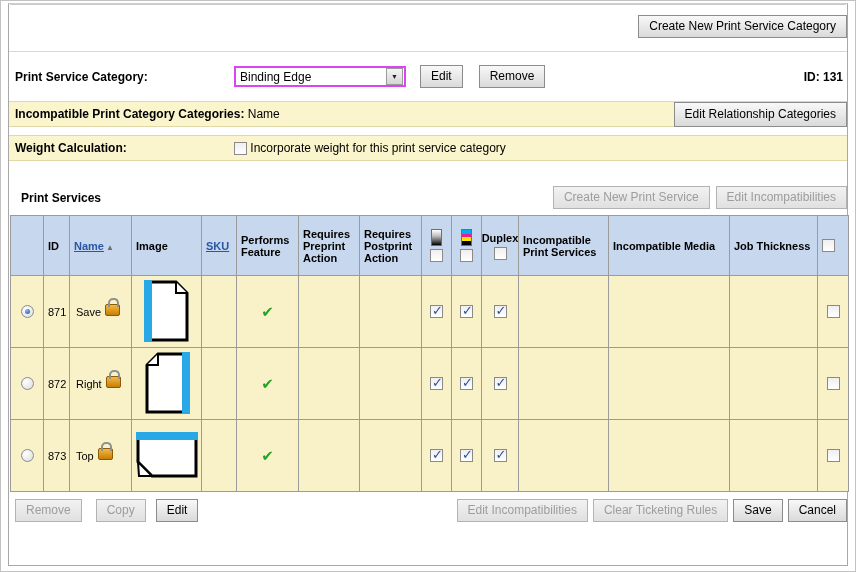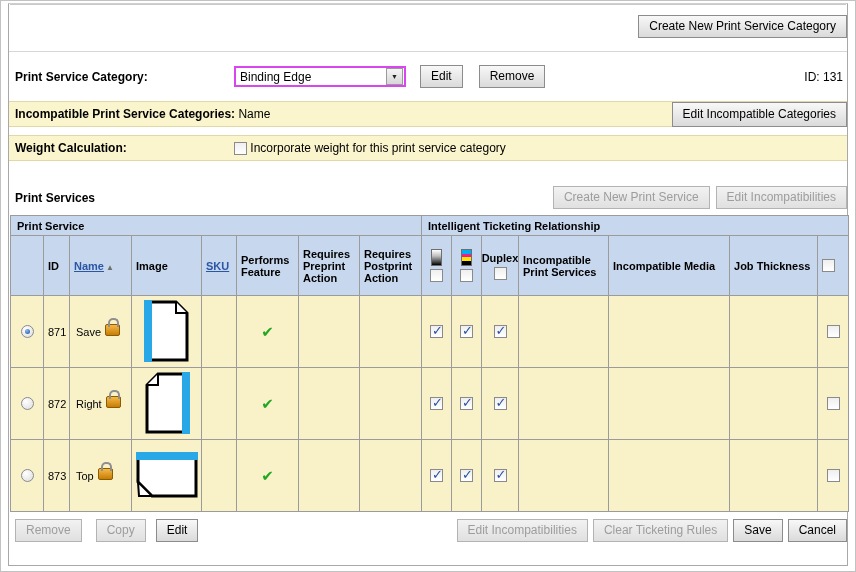--- a/index.html
+++ b/index.html
@@ -22,33 +22,33 @@
   .btn.disabled{color:#9d9d9d; border-color:#b3b3b3; background:linear-gradient(#f2f2f2,#e0e0e0); cursor:default;}
   .cat-section{border-top:1px solid #d7d7d7; margin-top:13px;}
   .cat-row{display:flex; align-items:center; height:49px; padding:0 0 0 6px;}
   .bold{font-weight:bold;}
   .cat-label{width:219px; font-weight:bold;}
   .dropdown{width:172px; height:21px; border:2px solid #d946ef; background:#fff; display:flex; align-items:center; padding-left:4px;}
   .dd-text{flex:1; font-size:12px;}
   .dd-btn{width:17px; height:17px; margin-right:1px; border:1px solid #9a9a9a; background:linear-gradient(#f5f5f5,#d6d6d6); display:flex; align-items:center; justify-content:center; font-size:7px; color:#222;}
   .gap14{margin-left:14px;} .gap16{margin-left:16px;}
   .spacer{flex:1;}
-  .cat-id{font-weight:normal; margin-right:4px;}
+  .cat-id{font-weight:bold; margin-right:4px;}
   .band{display:flex; align-items:center; height:26px; background:var(--band-yellow);
         border-top:1px solid var(--band-border); border-bottom:1px solid var(--band-border); padding-left:6px;}
   .band .flush-btn{padding:4px 10px 5px 10px;}
   .band2{margin-top:8px;}
   .weight-label{width:219px; font-weight:bold;}
   .cb{display:inline-block; width:13px; height:13px; background:linear-gradient(#efefef,#ffffff); border:1px solid #8a8a8a; position:relative; vertical-align:middle; flex:none;}
   .cb.checked::after{content:"\2713"; position:absolute; left:1px; top:-3px; font-size:13px; font-weight:bold; color:var(--check-blue);}
   .radio{display:inline-block; width:13px; height:13px; border-radius:50%; border:1px solid #8a8a8a; background:radial-gradient(circle at 35% 30%, #fff, #dcdcdc); position:relative; vertical-align:middle;}
   .radio.selected::after{content:""; position:absolute; left:3px; top:3px; width:5px; height:5px; border-radius:50%;
     background:radial-gradient(circle at 35% 30%, #8db9ea, #1d4f9e);}
   .ps-row{display:flex; align-items:center; margin:25px 0 6px 0;}
-  .ps-label{font-weight:bold; margin-left:6px;}
+  .ps-label{font-weight:bold; margin-left:12px;}
   .ps-row .btn + .btn{margin-left:6px;}
   table.ps{border-collapse:collapse; table-layout:fixed; width:838px; margin:0 1px;}
   table.ps th, table.ps td{border:1px solid var(--grid-gray); font-size:11px; overflow:hidden;}
   table.ps th{background:var(--header-blue); font-weight:bold; text-align:left; padding:2px 4px; vertical-align:middle;}
   tr.group-row th{height:20px; padding:2px 6px;}
   tr.col-row th{height:60px;}
   th.ctr, td.ctr{text-align:center;}
   table.ps td{background:var(--row-yellow); height:72px; vertical-align:middle; padding:2px 4px;}
   a.hdr-link{color:var(--link-blue); font-weight:bold; text-decoration:underline;}
   .sort-arrow{font-size:8px; color:#6f6f6f; margin-left:2px;}
@@ -89,24 +89,24 @@
           <span class="dd-text">Binding Edge</span>
           <span class="dd-btn">▼</span>
         </div>
         <button class="btn gap14">Edit</button>
         <button class="btn gap16">Remove</button>
         <span class="spacer"></span>
         <span class="cat-id">ID: 131</span>
       </div>
 
       <div class="band">
-        <span class="bold">Incompatible Print Service Categories:</span>&nbsp;
+        <span class="bold">Incompatible Print Category Categories:</span>&nbsp;
         <span>Name</span>
         <span class="spacer"></span>
-        <button class="btn flush-btn">Edit Incompatible Categories</button>
+        <button class="btn flush-btn">Edit Relationship Categories</button>
       </div>
 
       <div class="band band2">
         <span class="weight-label">Weight Calculation:</span>
         <span class="cb"></span>&nbsp;
         <span>Incorporate weight for this print service category</span>
       </div>
     </div>
 
     <div class="ps-row">
@@ -128,24 +128,20 @@
           <col style="width:62px">
         <col style="width:30px">
           <col style="width:30px">
           <col style="width:37px">
           <col style="width:90px">
         <col style="width:121px">
           <col style="width:88px">
           <col style="width:31px">
       </colgroup>
       <tbody>
-          <tr class="group-row">
-        <th colspan="8">Print Service</th>
-        <th colspan="7">Intelligent Ticketing Relationship</th>
-      </tr>
       <tr class="col-row">
         <th></th>
         <th class="ctr">ID</th>
         <th>
           <a class="hdr-link" href="#">Name</a><span class="sort-arrow">▲</span>
         </th>
         <th>Image</th>
         <th>
           <a class="hdr-link" href="#">SKU</a>
         </th>

